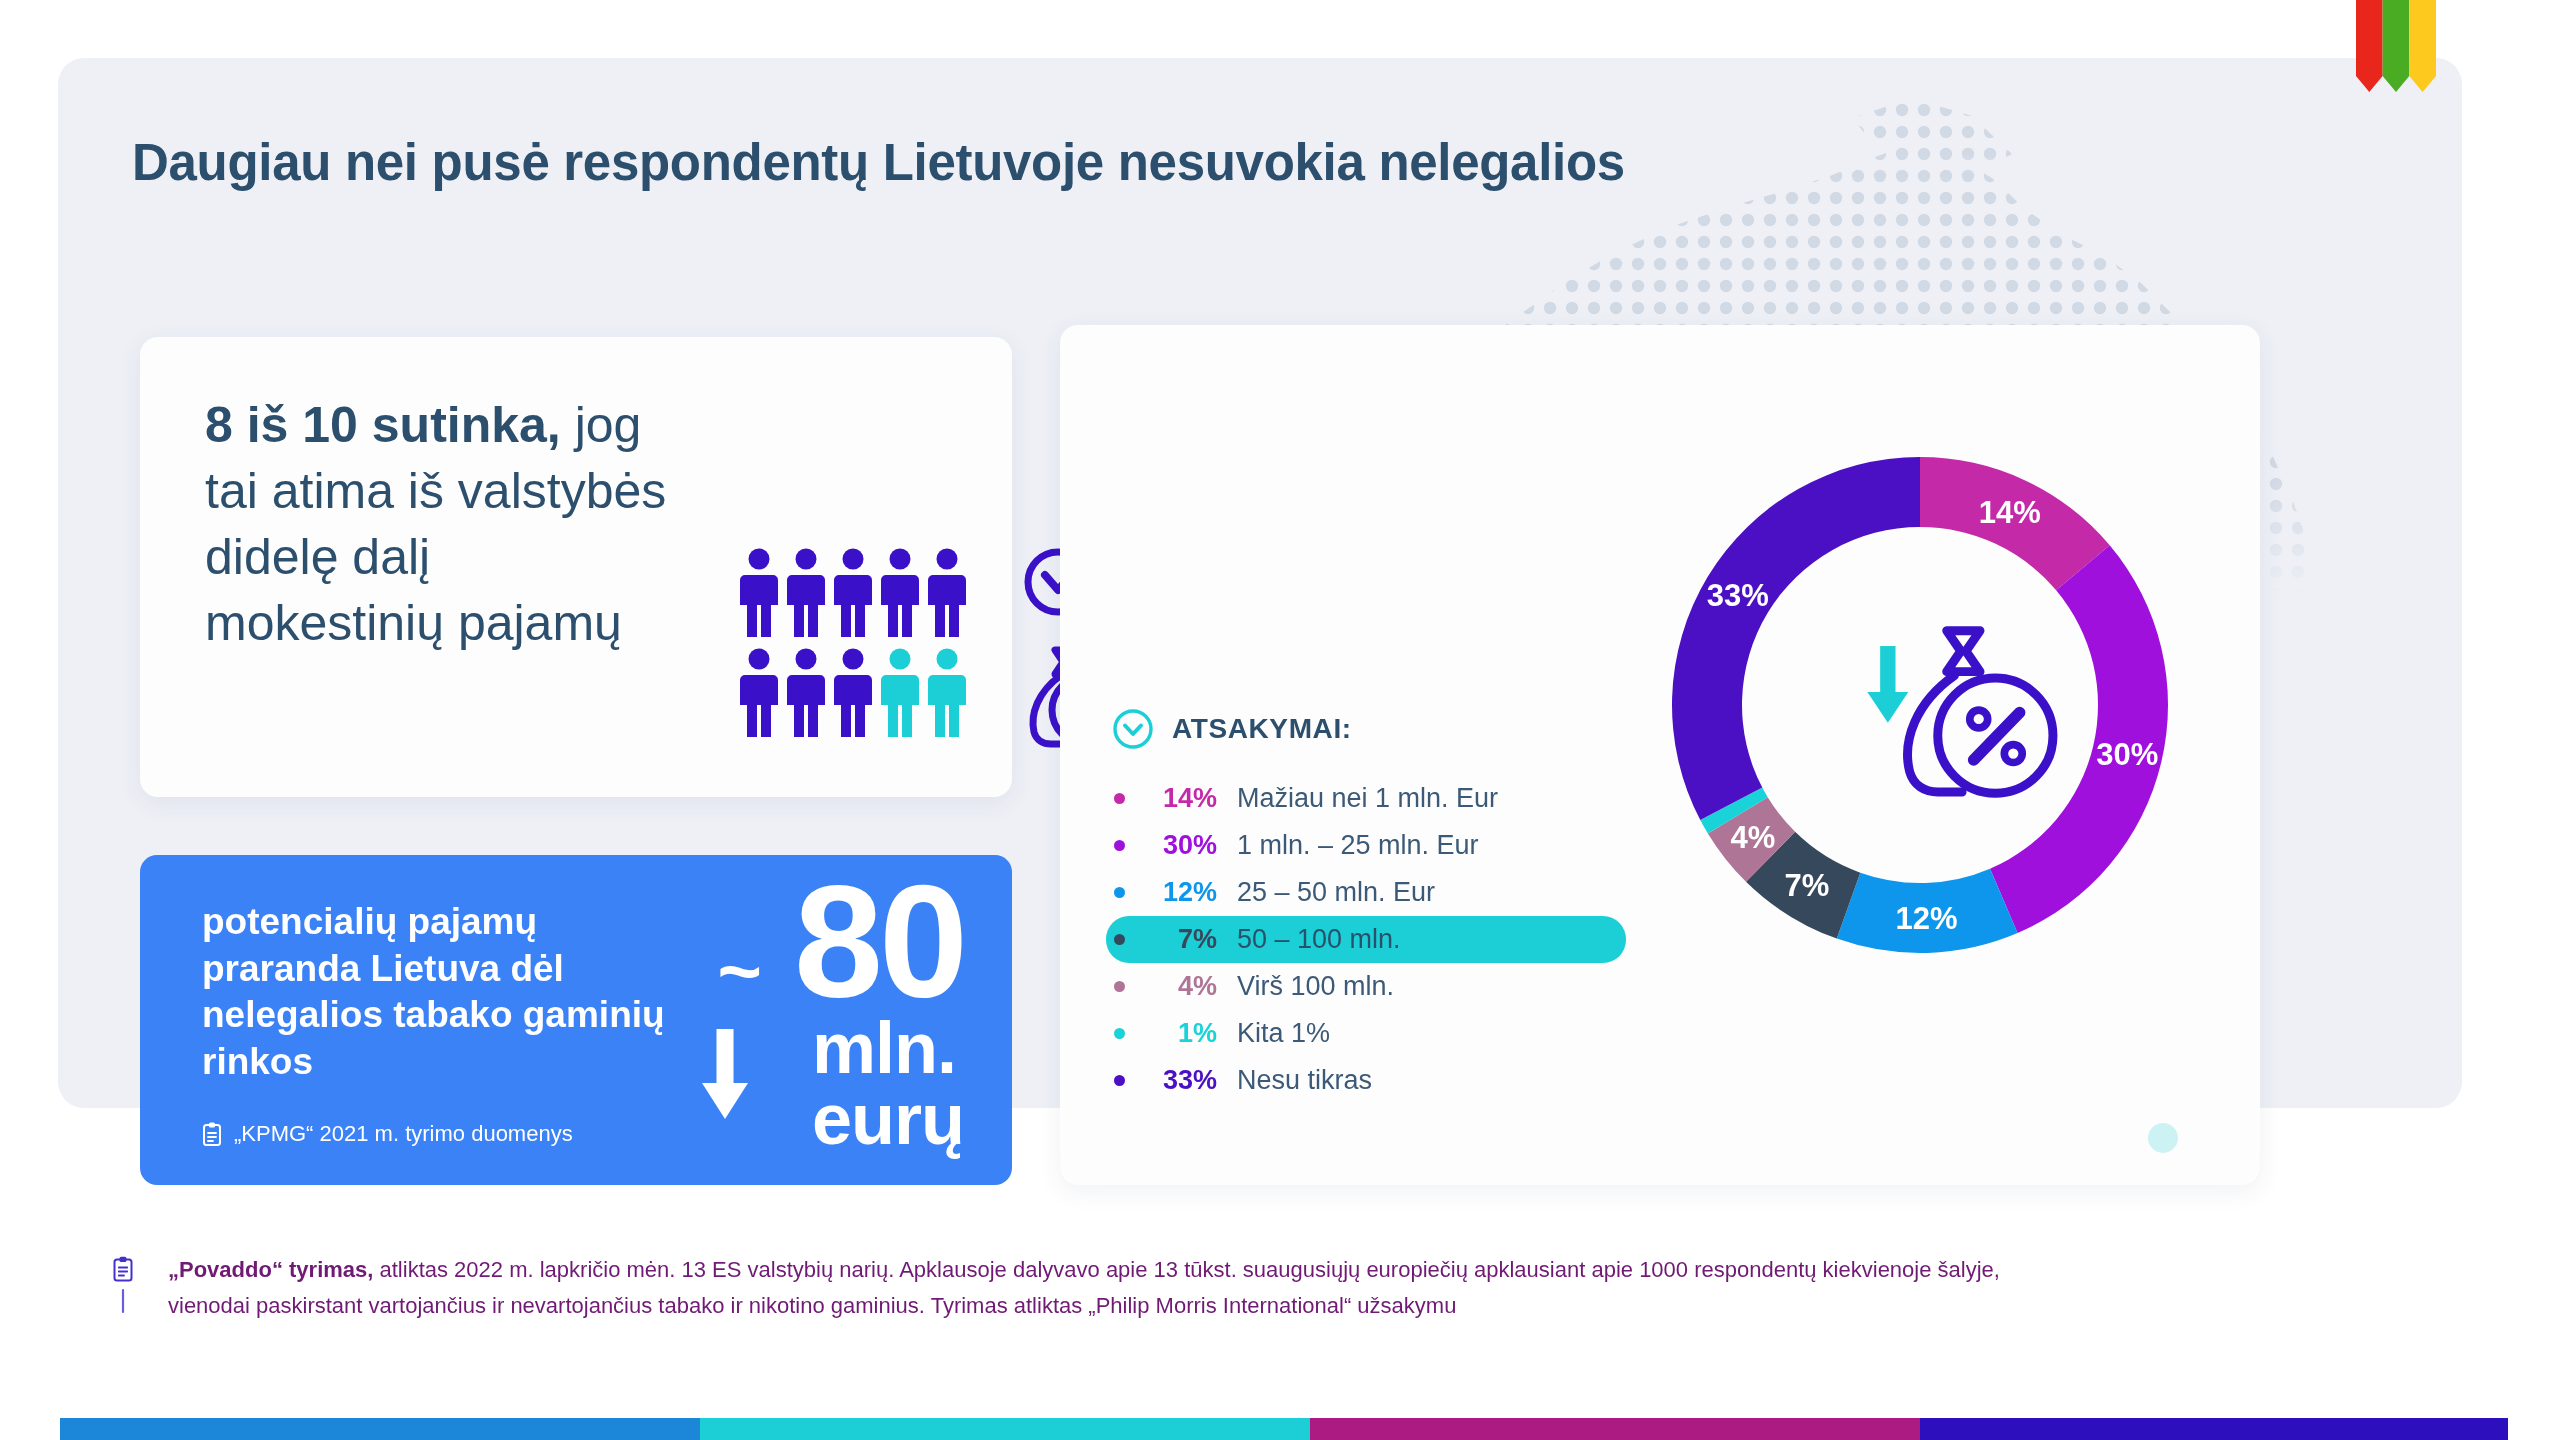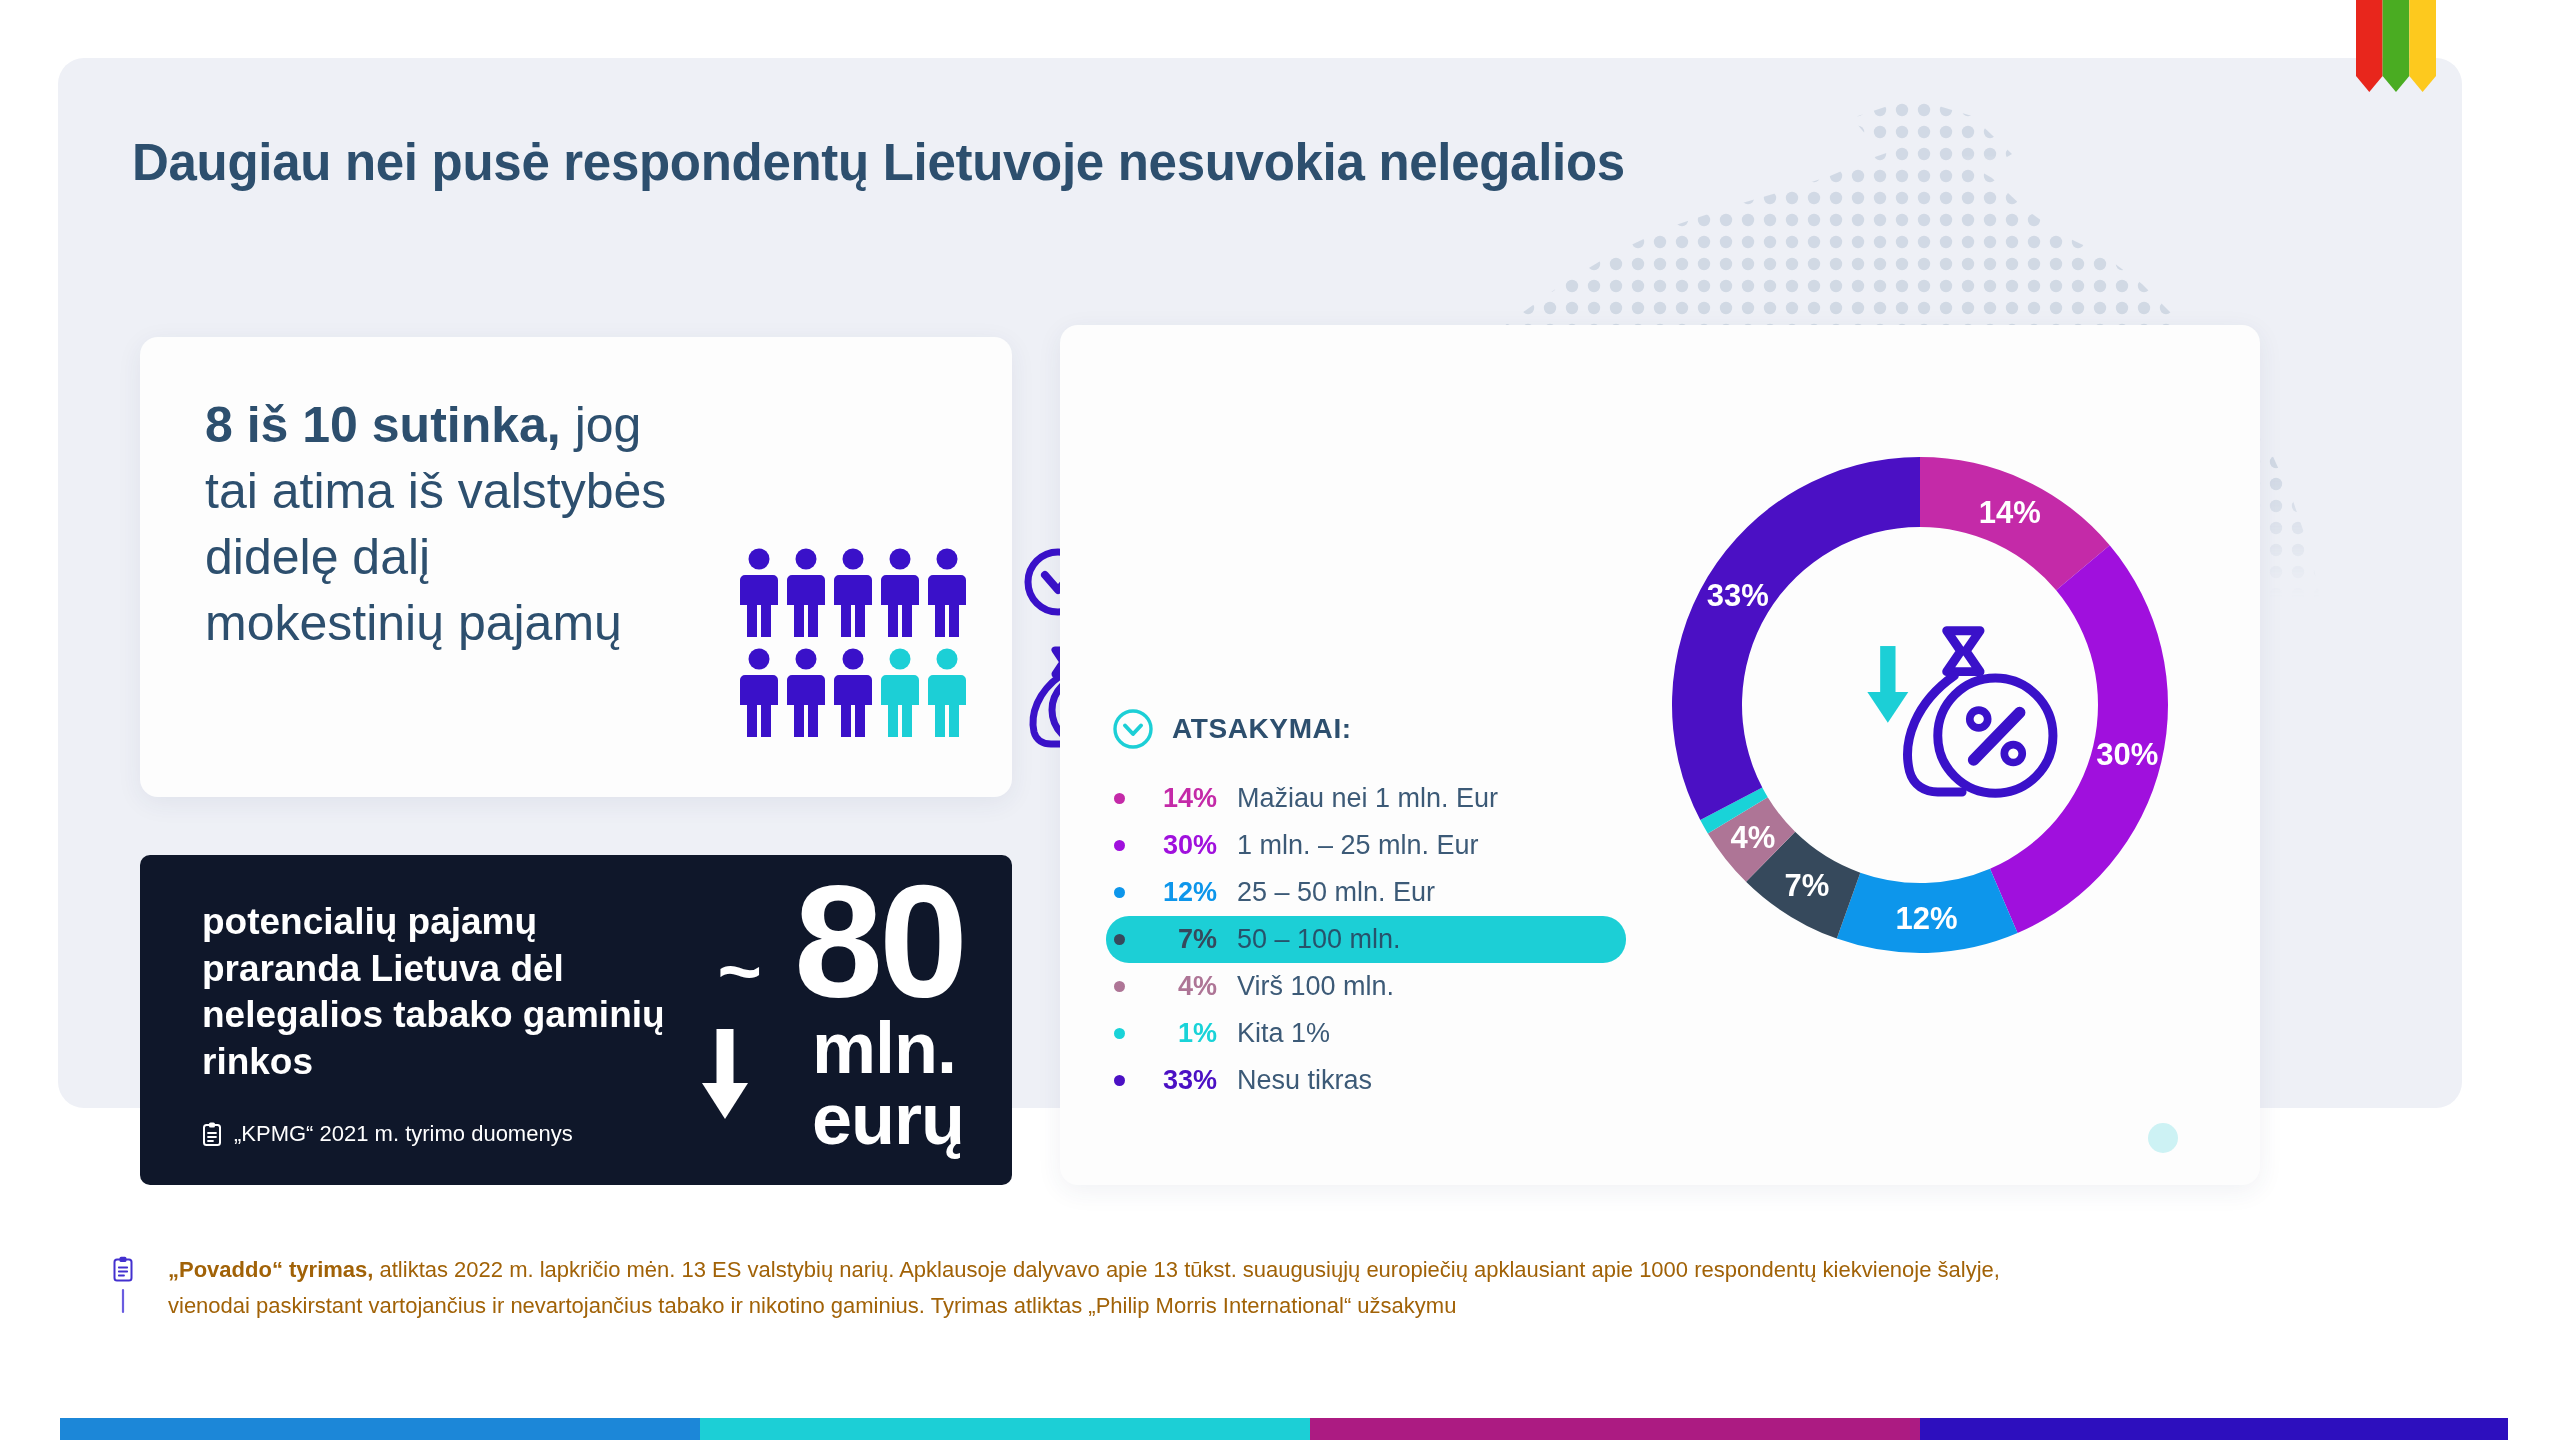--- a/index.html
+++ b/index.html
@@ -50,21 +50,21 @@
   #people-wrap{
     position:absolute; left:595px; top:210px; width:250px; height:200px;
   }
   #icons-col{
     position:absolute; left:880px; top:205px; width:110px; height:210px;
   }
 
   
   #teal-card{
     position:absolute; left:140px; top:855px; width:872px; height:330px;
-    background:#0f172a; border-radius:10px; z-index:20; overflow:hidden;
+    background:#3b82f6; border-radius:17px; z-index:20; overflow:hidden;
   }
   #teal-text{
     position:absolute; left:62px; top:44px; width:500px;
     color:#ffffff; font-size:37px; font-weight:bold; line-height:1.26;
   }
   #teal-source{
     position:absolute; left:62px; top:266px; width:560px;
     color:#ffffff; font-size:22px; font-weight:300;
     display:flex; align-items:center; gap:12px;
   }
@@ -125,21 +125,21 @@
     width:30px; height:30px; border-radius:50%; background:#cdf2f4;
   }
 
   
   #footnote{
     position:absolute; left:112px; top:1252px; width:2360px;
     display:flex; gap:22px; z-index:20;
   }
   #footnote-icons{ width:34px; padding-top:4px; }
   #footnote-text{
-    font-size:22px; line-height:1.62; color:#a16207; font-weight:300;
+    font-size:22px; line-height:1.62; color:#701a75; font-weight:300;
   }
   #footnote-text b{ font-weight:bold; }
 
   
   #bottom-bar{
     position:absolute; left:60px; bottom:0; width:2448px; height:22px;
     display:flex; z-index:30;
   }
   #bottom-bar div{ height:100%; }
 </style>

